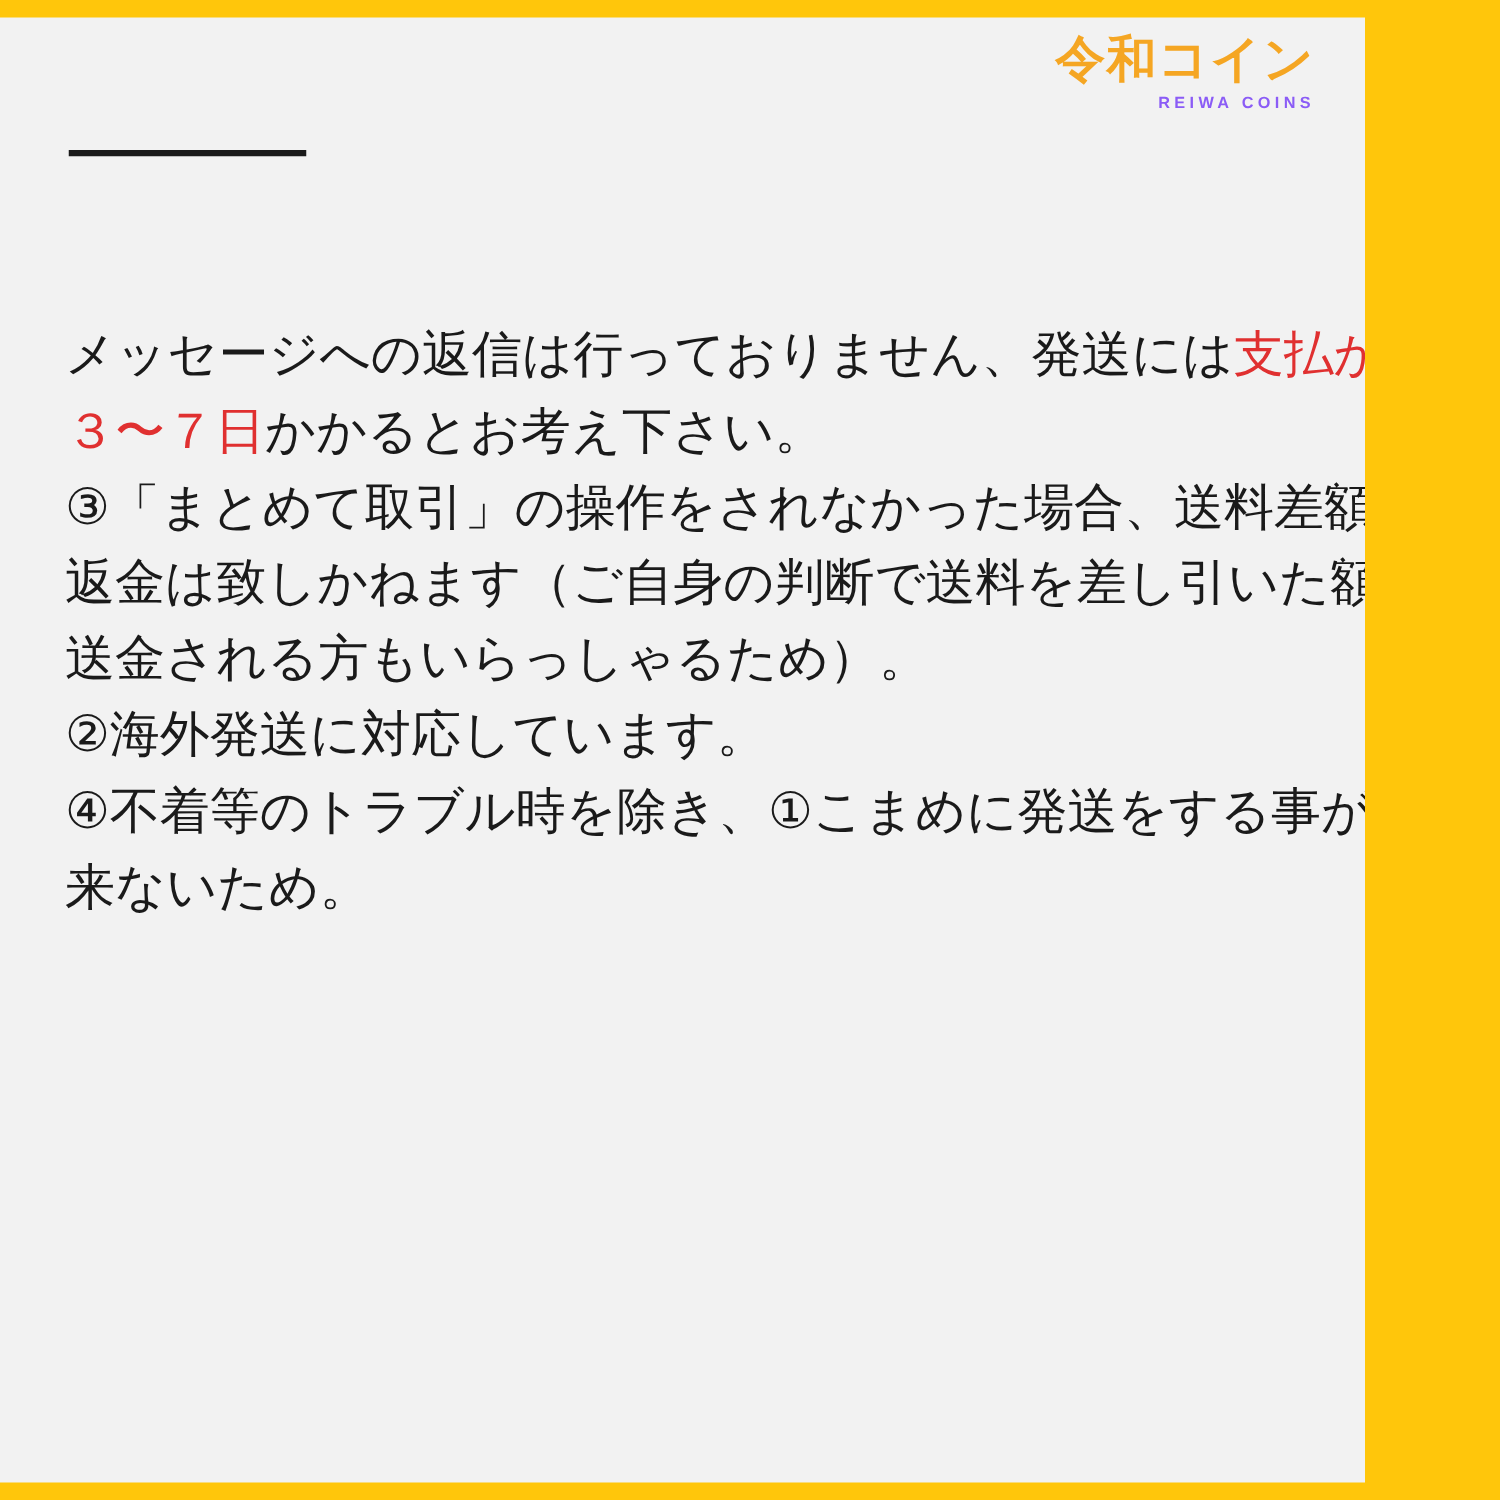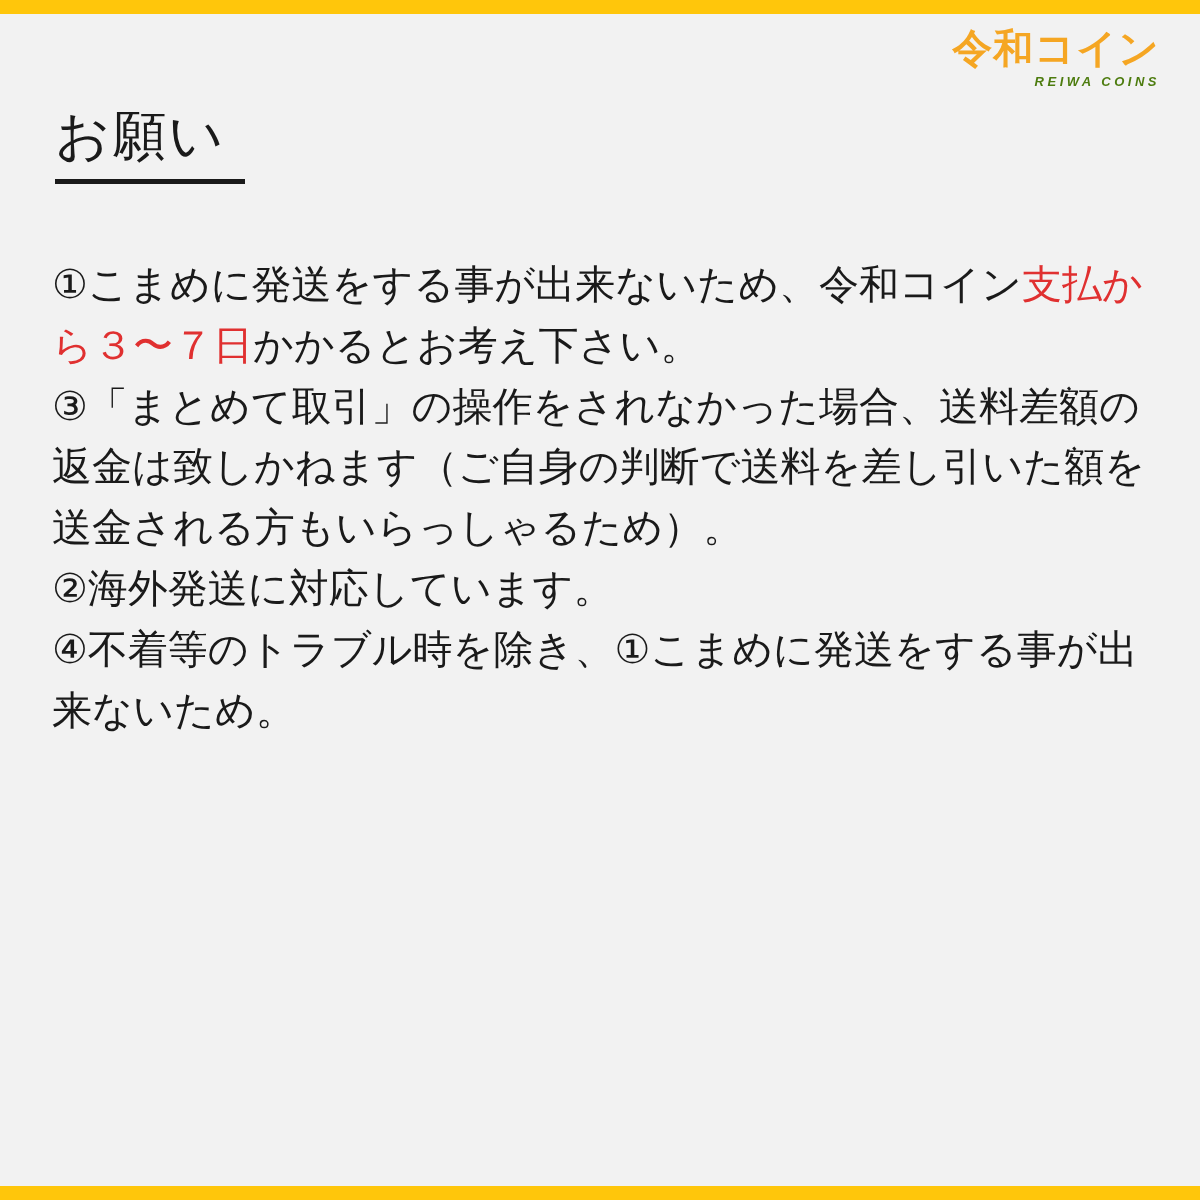--- a/index.html
+++ b/index.html
@@ -16,21 +16,21 @@
   .page {
     position: relative;
     width: 1200px;
     height: 1200px;
     box-sizing: border-box;
     background: #ffc60b;
     padding: 14px 0;
   }
   .inner {
     position: relative;
-    width: 1200px;
+    width: 1092px;
     height: 1172px;
     background: #f2f2f2;
     box-sizing: border-box;
     overflow: hidden;
   }
   
   .logo {
     position: absolute;
     top: 14px;
     right: 40px;
@@ -42,24 +42,23 @@
     font-size: 40px;
     font-weight: bold;
     color: #f5a623;
     letter-spacing: 1px;
     font-family: "DejaVu Sans", "Liberation Sans", sans-serif;
   }
   .logo-sub {
     margin-top: 7px;
     font-size: 13px;
     font-weight: bold;
-    color: #4d7c0f;
+    color: #8b5cf6;
     letter-spacing: 3.5px;
     font-family: "Liberation Sans", sans-serif;
-    font-style: italic;
   }
   
   .heading-block {
     position: absolute;
     top: 92px;
     left: 55px;
   }
   .heading {
     font-size: 54px;
     color: #1a1a1a;
@@ -99,27 +98,26 @@
 
 <div class="page">
   <div class="inner">
 
     <div class="logo">
       <div class="logo-main">令和コイン</div>
       <div class="logo-sub">REIWA COINS</div>
     </div>
 
     <div class="heading-block">
-      <h1 class="heading">お願い</h1>
       <div class="heading-rule"></div>
     </div>
 
     <div class="body-text">
       <p>
-        <span>①こまめに発送をする事が出来ないため、令和コイン</span><span class="hl">支払から３〜７日</span><span>かかるとお考え下さい。</span>
+        <span>メッセージへの返信は行っておりません、発送には</span><span class="hl">支払から３〜７日</span><span>かかるとお考え下さい。</span>
       </p>
       <p>
         <span>③「まとめて取引」の操作をされなかった場合、送料差額の返金は致しかねます（ご自身の判断で送料を差し引いた額を送金される方もいらっしゃるため）。</span>
       </p>
       <p>
         <span>②海外発送に対応しています。</span>
       </p>
       <p>
         <span>④不着等のトラブル時を除き、①こまめに発送をする事が出来ないため。</span>
       </p>

